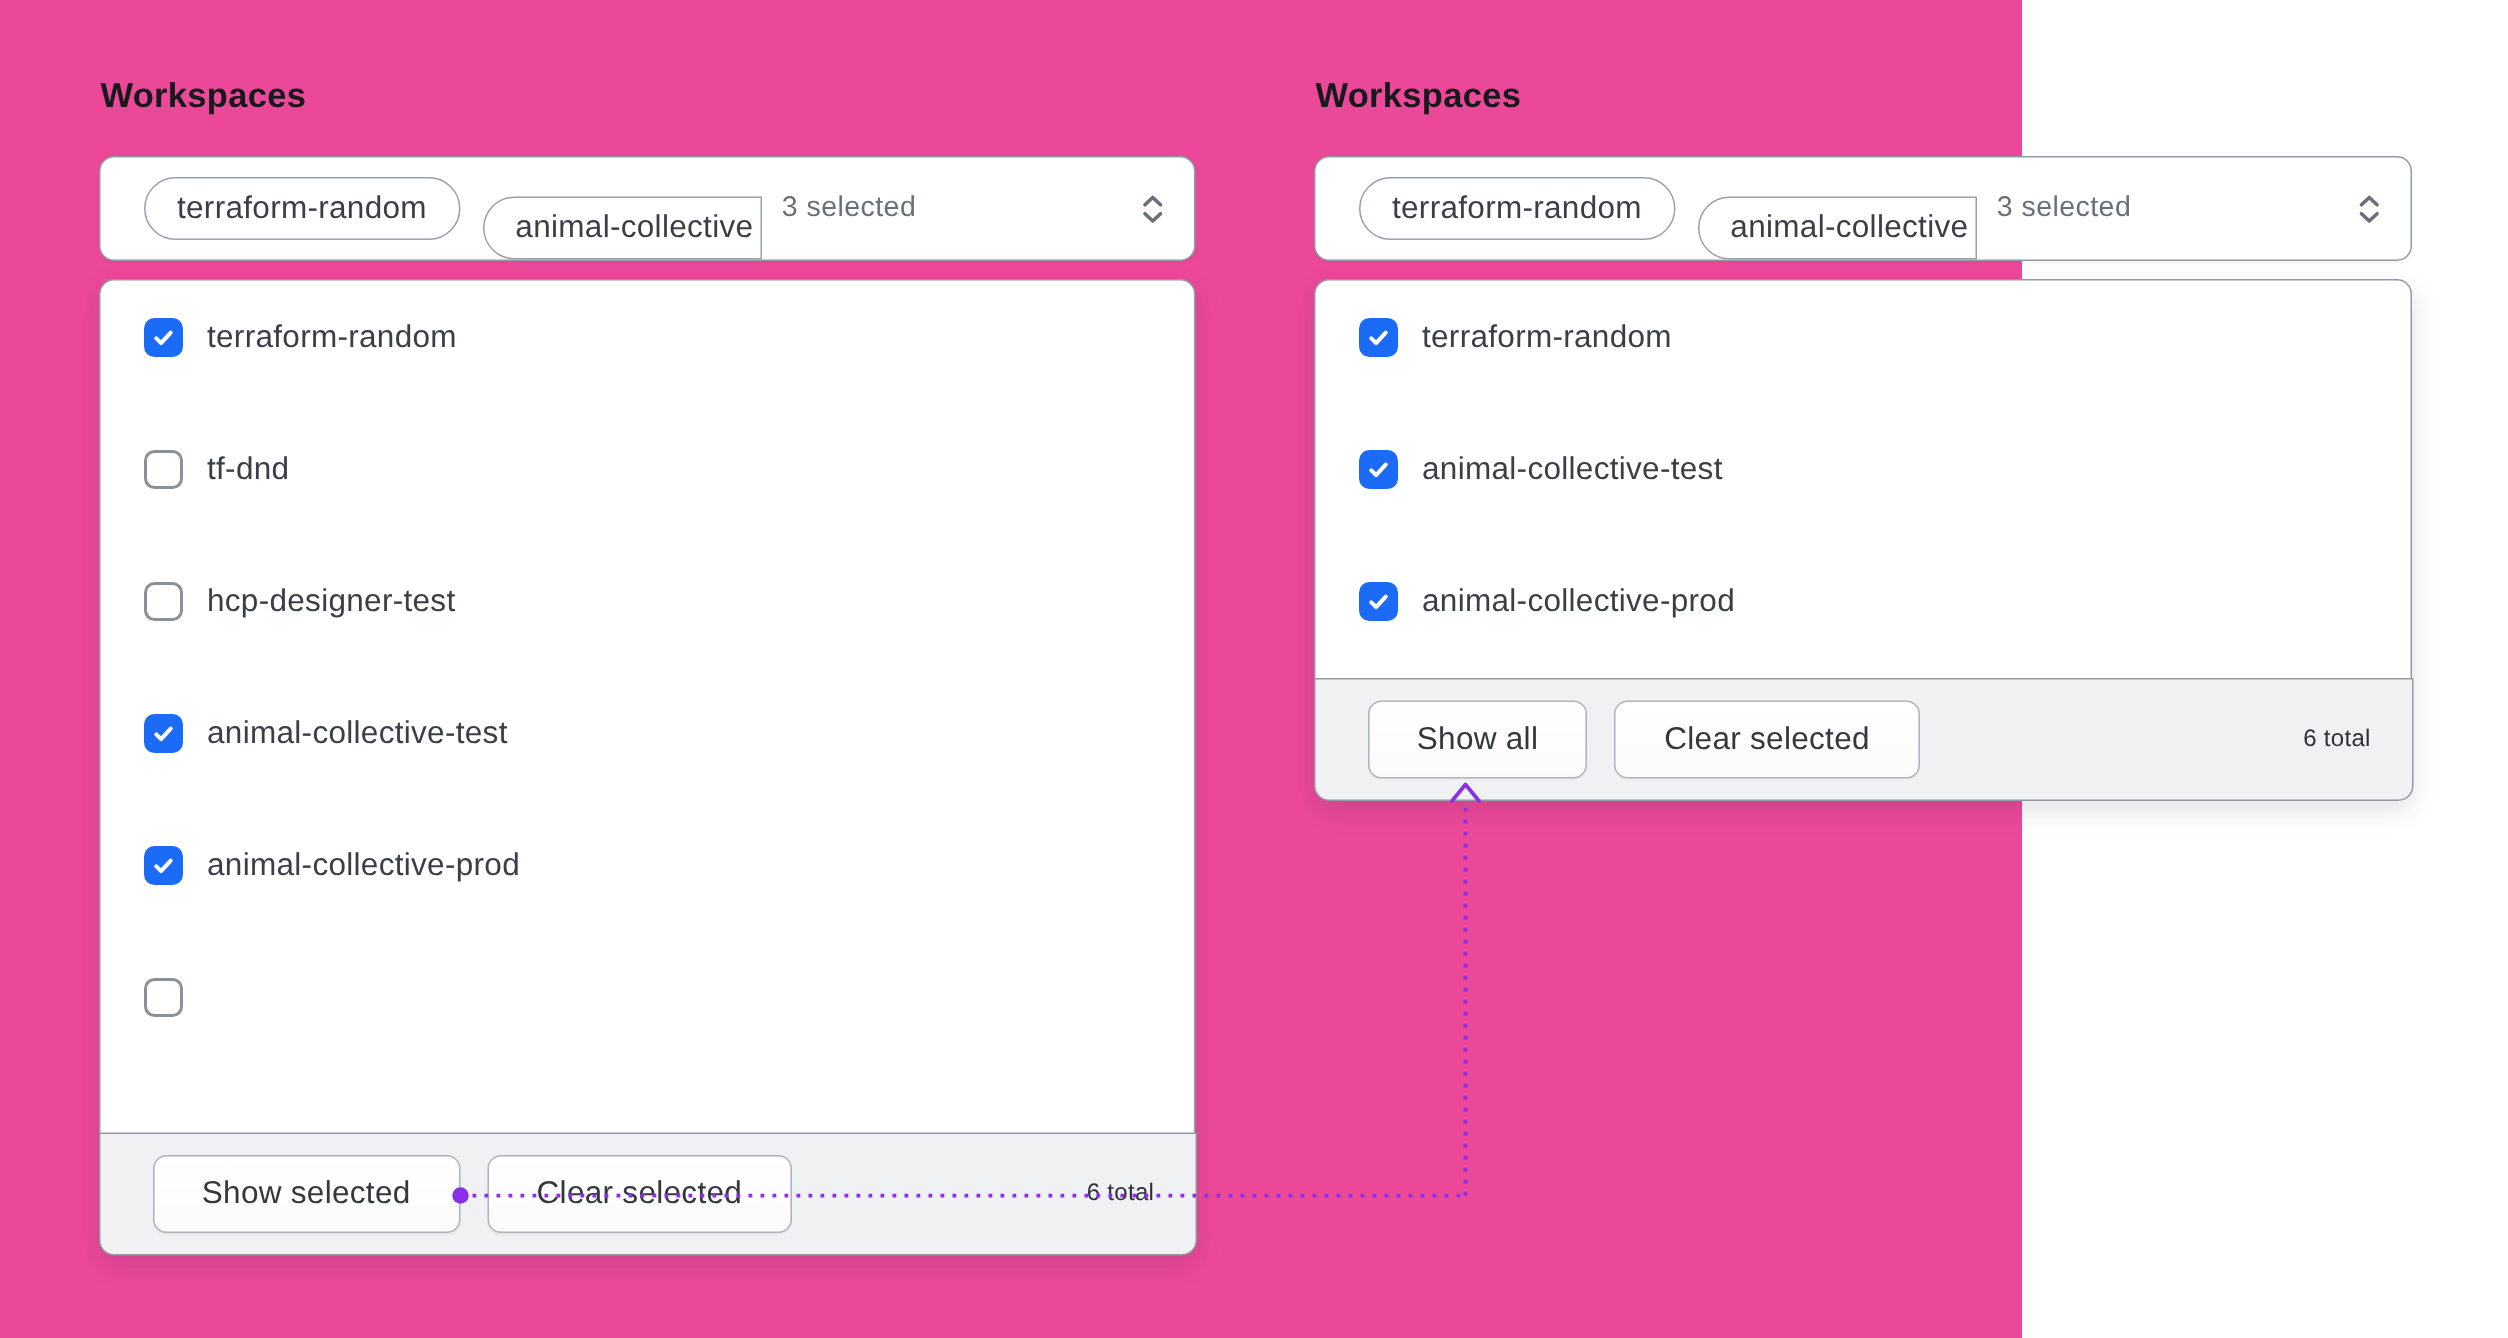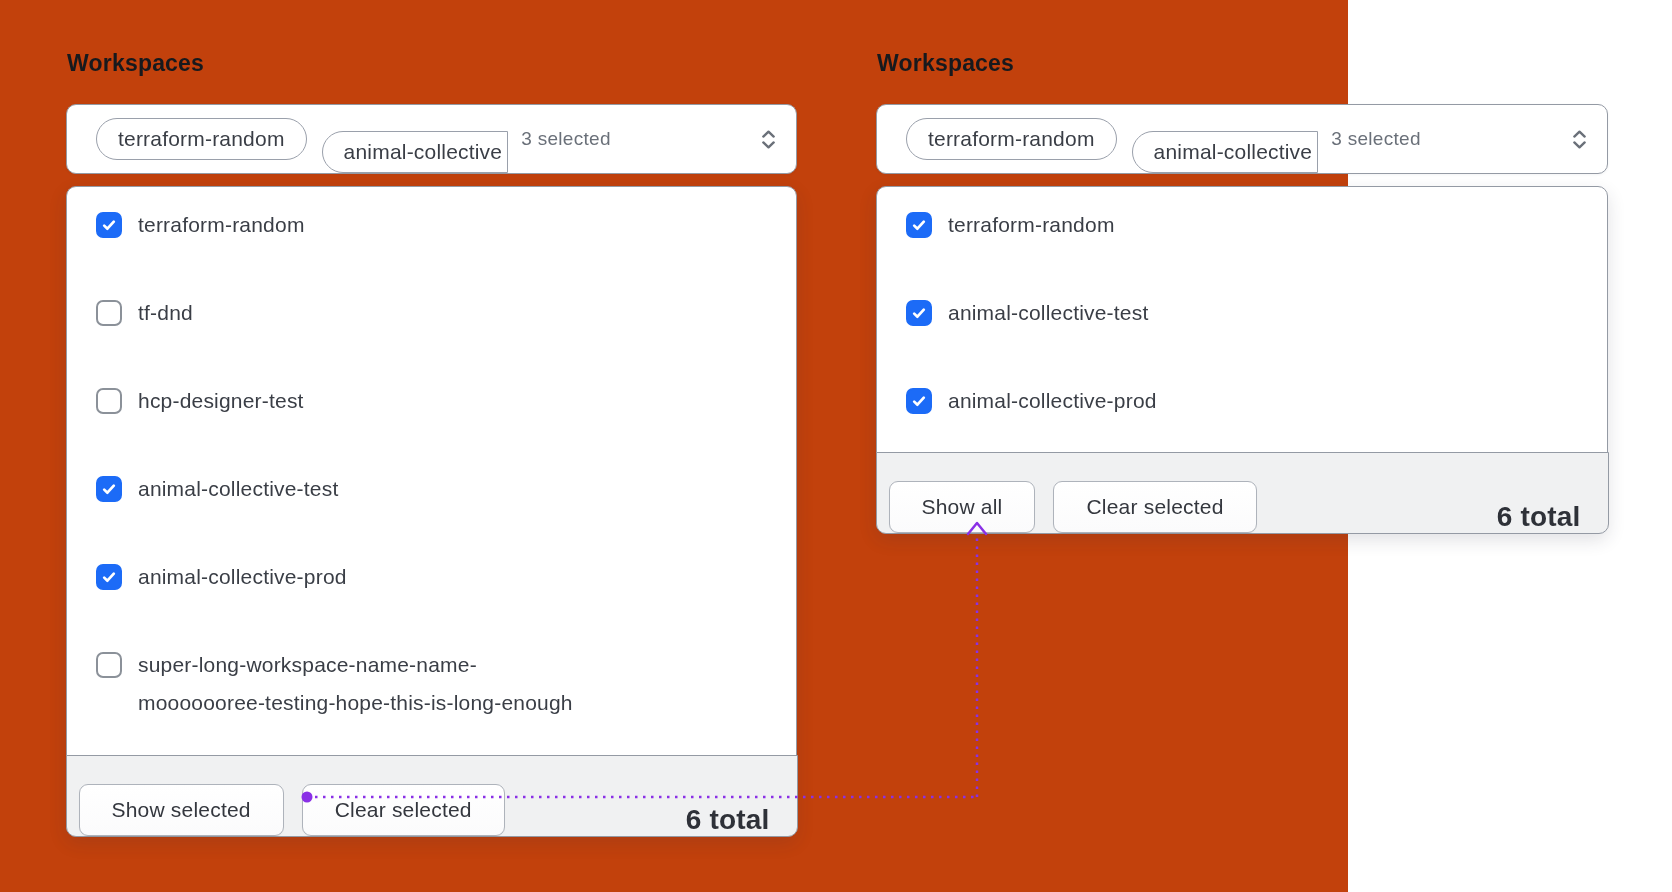--- a/index.html
+++ b/index.html
@@ -1,18 +1,18 @@
 <!DOCTYPE html>
 <html><head>
 <meta charset="utf-8">
 <style>
   * { margin:0; padding:0; box-sizing:border-box; }
   html,body { width:1672px; height:892px; background:#ffffff; overflow:hidden;
               font-family:"Liberation Sans","DejaVu Sans",sans-serif; }
-  #page { position:relative; width:1348px; height:892px; background:#c2410c; }
+  #page { position:relative; width:1348px; height:892px; background:#ec4899; }
 
   .panel-title { position:absolute; top:50px; font-size:23px; font-weight:700;
                  color:#17191d; letter-spacing:.2px; }
   #left-title  { left:67px; }
   #right-title { left:877px; }
 
   
   .selector-bar { position:absolute; top:104px; height:70px; background:#fff;
                   border:1.5px solid #949aa4; border-radius:10px;
                   display:flex; align-items:center; padding:0 16px 0 29px;
@@ -43,27 +43,27 @@
               display:flex; align-items:center; justify-content:center; }
   .checkbox .check { display:none; }
   .checkbox.checked { background:#1c6bf7; border-color:#1c6bf7; }
   .checkbox.checked .check { display:block; }
   .option-label { margin-left:16px; font-size:21px; line-height:38px; color:#3a3e46;
                   letter-spacing:.2px; white-space:pre-line; }
 
   
   .dropdown-footer { position:absolute; left:-1.5px; right:-1.5px; bottom:-1.5px; height:82px;
                      background:#f0f1f2; border:1.5px solid #949aa4; border-radius:0 0 10px 10px;
-                     display:flex; align-items:flex-end; padding:0 27px 0 12px; }
+                     display:flex; align-items:center; padding:0 27px 0 35px; }
   .btn { height:52px; padding:0 32px; background:linear-gradient(#ffffff,#fbfbfc);
          border:1.5px solid #aeb3bb; border-radius:9px; font-size:21px; color:#34373e;
          font-family:inherit; letter-spacing:.2px; cursor:pointer;
          box-shadow:0 1px 1px rgba(0,0,0,.04); white-space:nowrap; }
   .btn + .btn { margin-left:18px; }
-  .total { margin-left:auto; font-size:28px; color:#2e3138; letter-spacing:.2px;font-weight:bold; }
+  .total { margin-left:auto; font-size:16px; color:#2e3138; letter-spacing:.2px; }
 
   
   #annotation-overlay { position:absolute; left:0; top:0; width:1672px; height:892px;
                         pointer-events:none; z-index:9; }
 </style>
 </head>
 <body>
 
 <div id="page">
 
@@ -122,22 +122,20 @@
               <path d="M3.2 8.6 L6.4 11.7 L12.8 4.7" stroke="#ffffff" stroke-width="2.7" stroke-linecap="round" stroke-linejoin="round"></path>
             </svg>
           </span>
           <span class="option-label">animal-collective-prod</span>
         </label>
 
         <label class="option-row">
           <span class="checkbox">
             
           </span>
-          <span class="option-label">super-long-workspace-name-name-
-mooooooree-testing-hope-this-is-long-enough</span>
         </label>
       </div>
     <div class="dropdown-footer">
       <button class="btn">Show selected</button>
       <button class="btn">Clear selected</button>
       <span class="total">6 total</span>
     </div>
   </div>
 
   <div class="panel-title" id="right-title">Workspaces</div>

